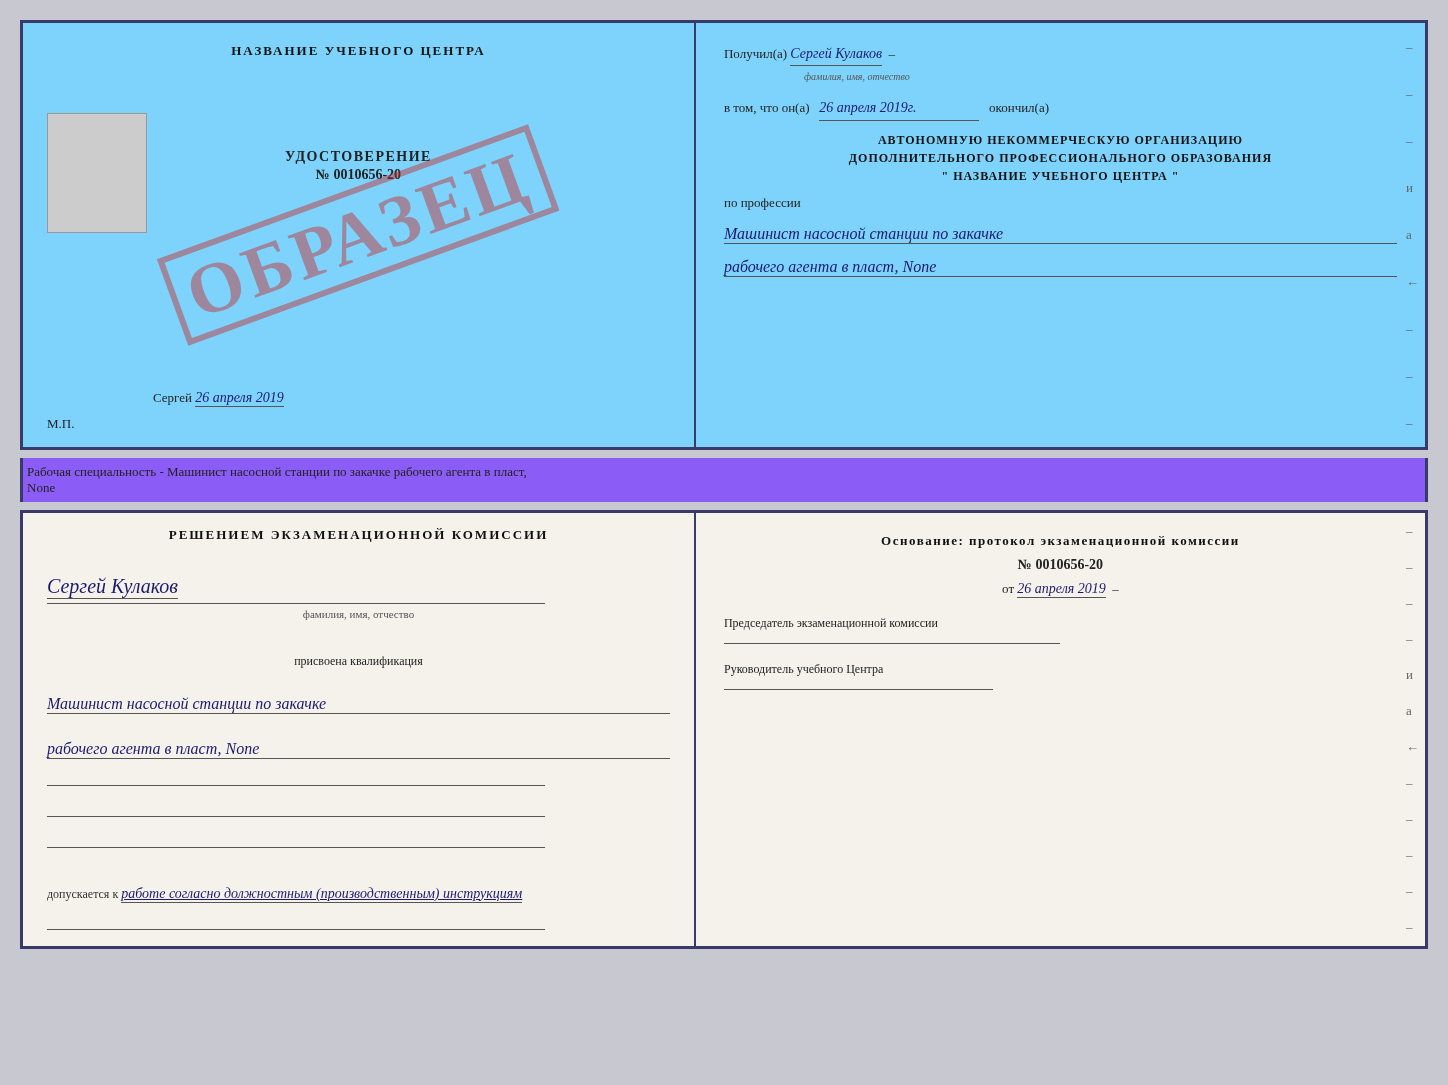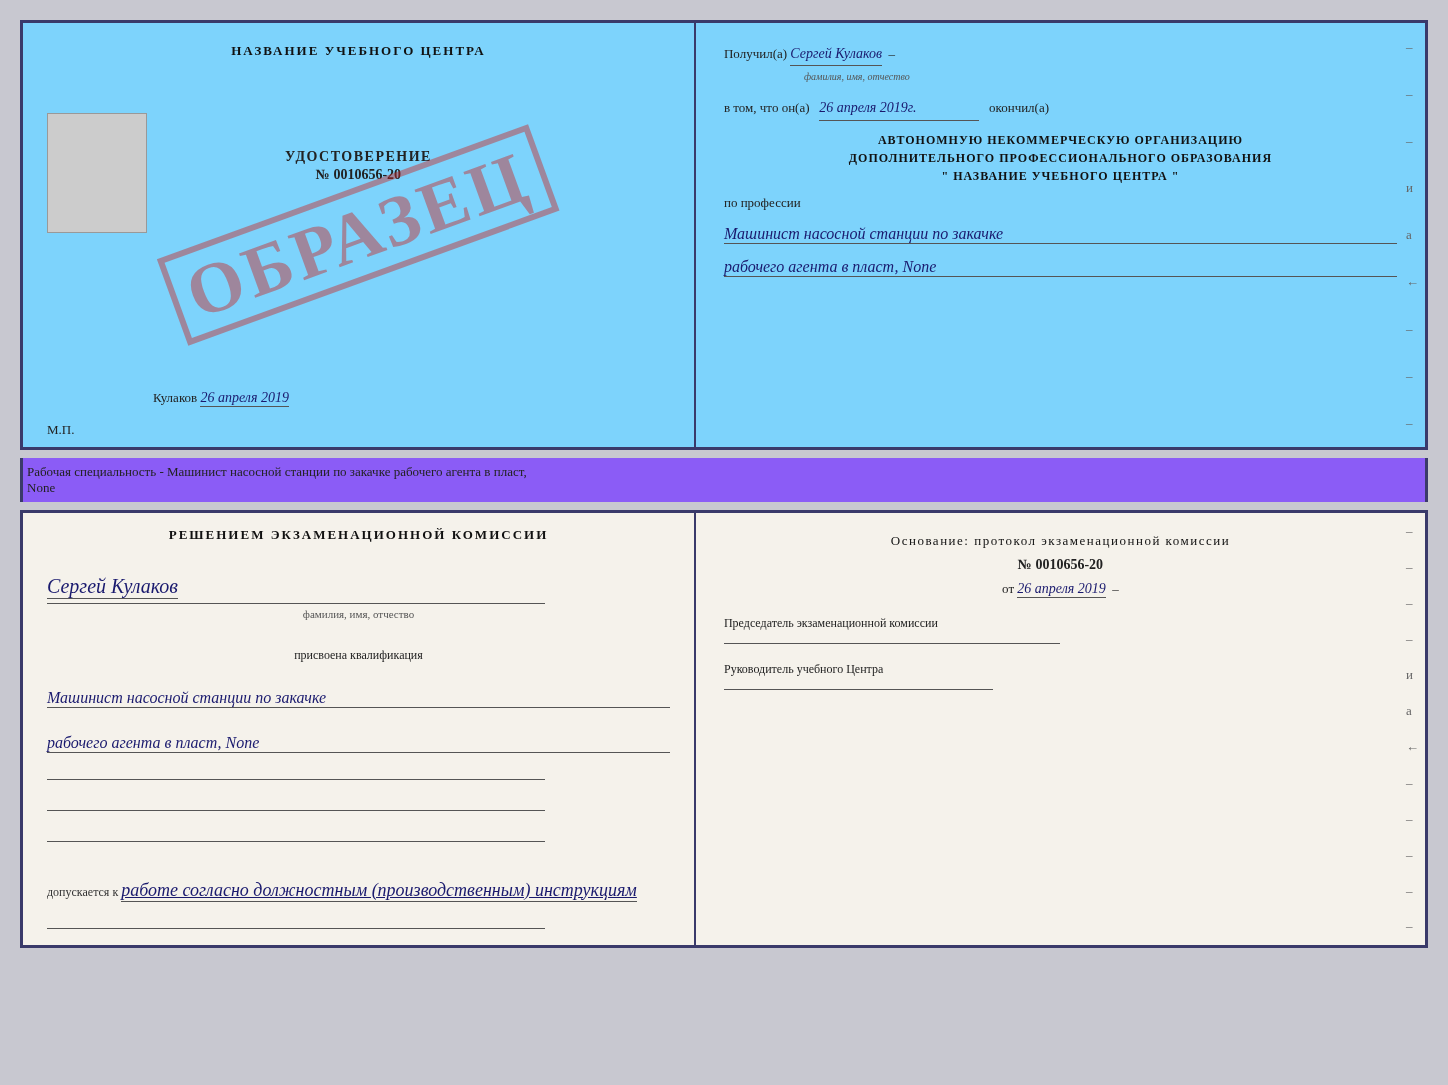--- a/index.html
+++ b/index.html
@@ -100,21 +100,21 @@
 
     .vydano-line .handwritten {
       font-family: cursive;
       font-style: italic;
       color: #1a1a6e;
       font-size: 14px;
     }
 
     .mp-label {
       position: absolute;
-      bottom: 9px;
+      bottom: 15px;
       left: 24px;
       font-size: 13px;
       color: #222;
     }
 
     
     .obrazec-stamp {
       position: absolute;
       top: 50%;
       left: 50%;
@@ -250,44 +250,44 @@
     .small-label {
       font-size: 11px;
       color: #555;
       text-align: center;
     }
 
     .присвоена-label {
       font-size: 12px;
       text-align: center;
       color: #222;
-      margin-top: 6px;
+      margin-top: 12px;
     }
 
     .signature-line {
       border-bottom: 1px solid #555;
       width: 80%;
       margin: 4px 0;
     }
 
     .dopuskaetsya-text {
       font-size: 12px;
       color: #333;
       margin-top: 12px;
     }
 
     .dopuskaetsya-text .handwritten {
-      font-size: 18px;
+      font-size: 14px;
       font-family: Liberation Serif, serif;
     }
 
     .osnovaniye-title {
       font-size: 13px;
       letter-spacing: 1.5px;
-      font-weight: normal;
+      font-weight: bold;
       text-align: center;
       color: #111;
     }
 
     .protocol-num {
       font-size: 14px;
       font-weight: bold;
       text-align: center;
       color: #222;
     }
@@ -335,21 +335,21 @@
       <div class="photo-placeholder"></div>
 
       <div class="udostoverenie-block" style="margin-top:80px;">
         <div class="udostoverenie-label">УДОСТОВЕРЕНИЕ</div>
         <div class="udostoverenie-num">№ 0010656-20</div>
       </div>
 
       <div class="obrazec-stamp">ОБРАЗЕЦ</div>
 
       <div class="vydano-line">
-        <span>Кулаков</span>
+        <span>Сергей</span>
         <span class="handwritten">26 апреля 2019</span>
       </div>
 
       <div class="mp-label">М.П.</div>
     </div>
 
     <div class="top-right">
 
       <div class="field-row">
         <span>Получил(а)</span>

